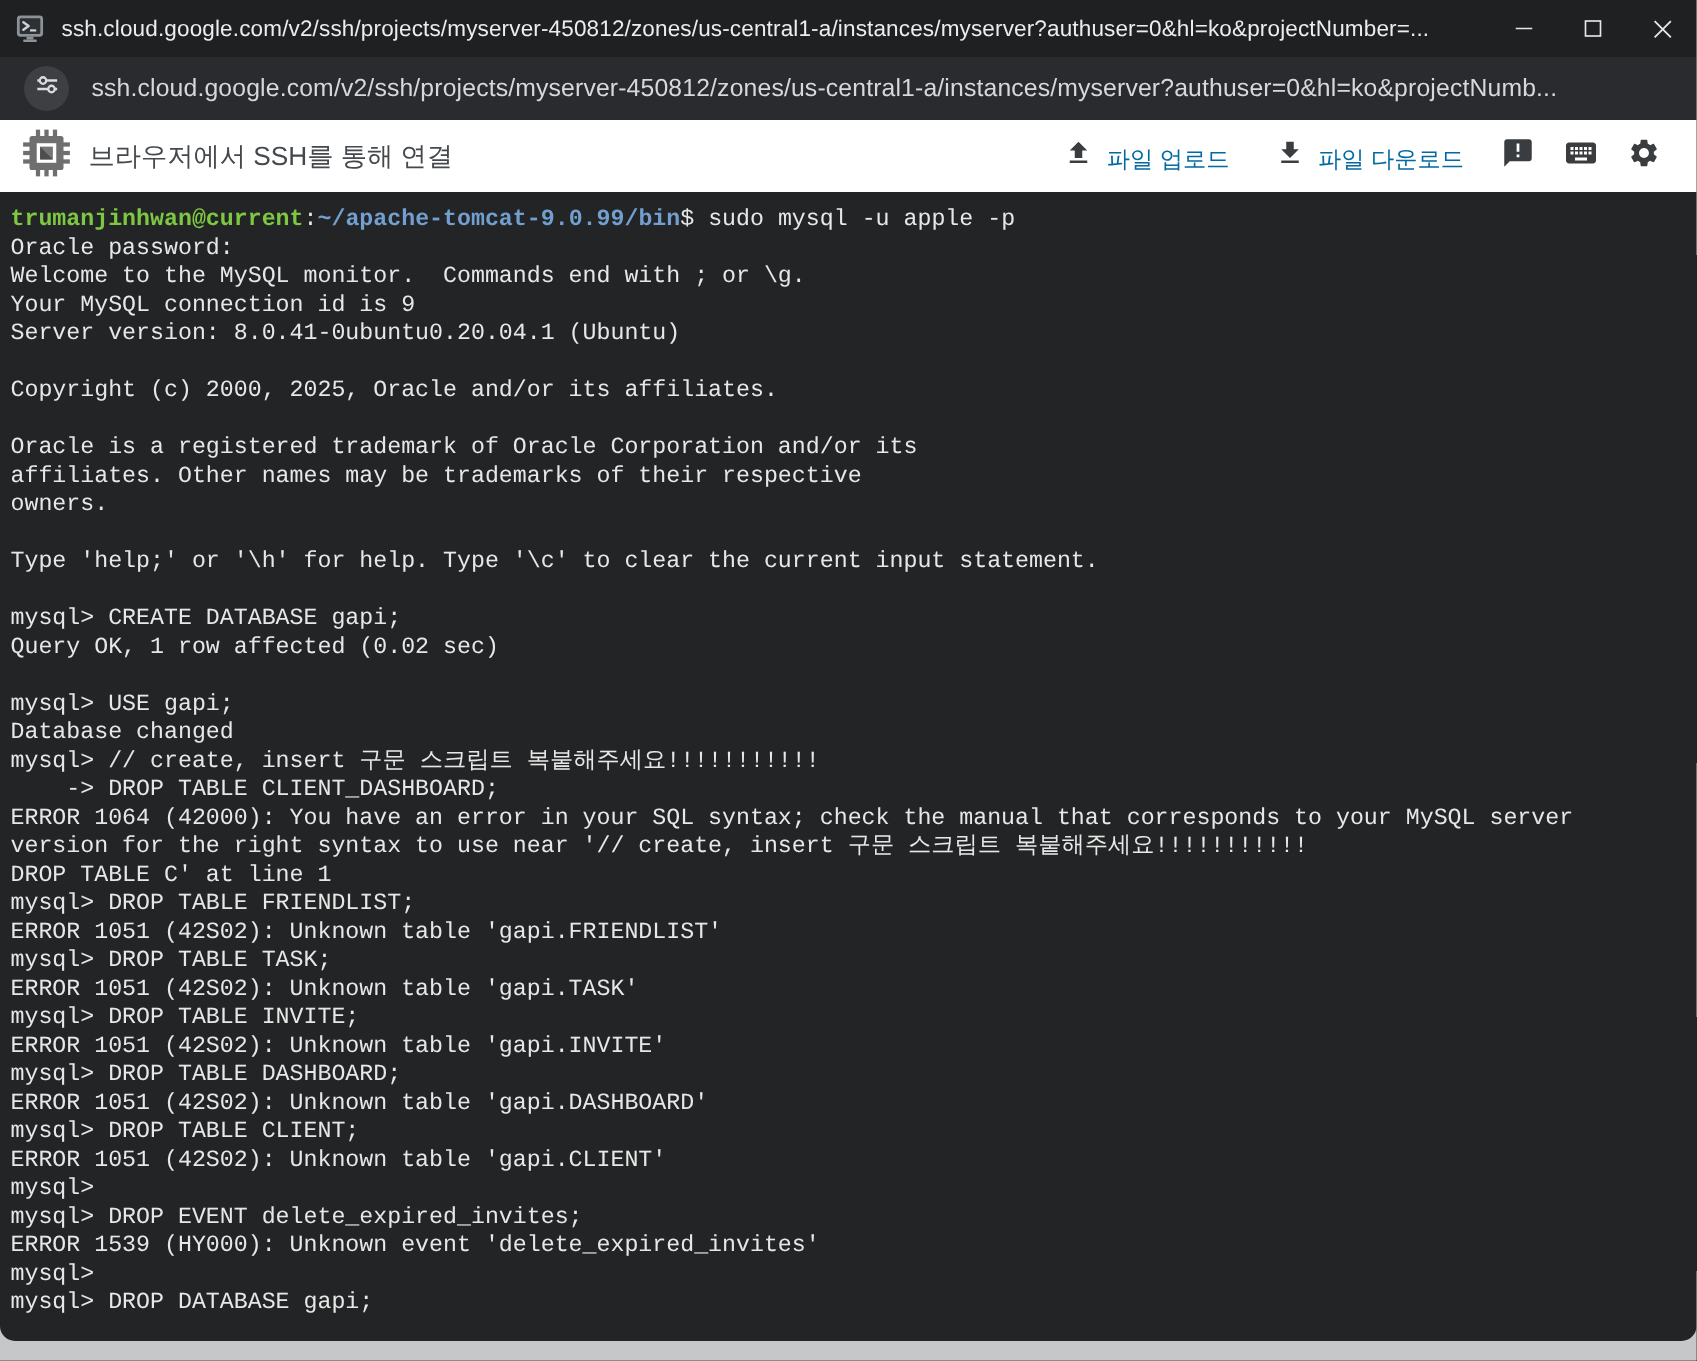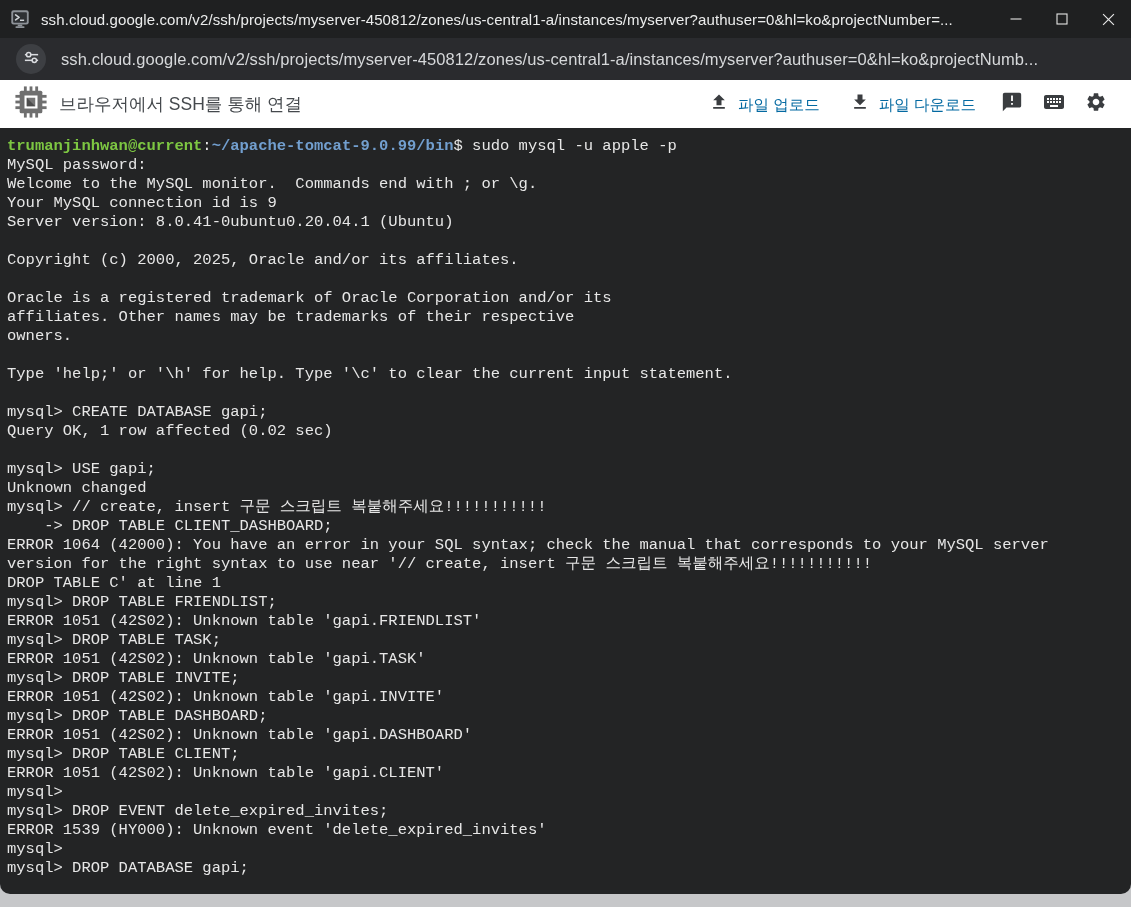--- a/index.html
+++ b/index.html
@@ -208,38 +208,38 @@
           <svg width="22" height="22" viewBox="0 0 24 24" fill="#3a3d40">
               <path d="M19.14 12.94c.04-.3.06-.61.06-.94 0-.32-.02-.64-.07-.94l2.03-1.58c.18-.14.23-.41.12-.61l-1.92-3.32c-.12-.22-.37-.29-.59-.22l-2.39.96c-.5-.38-1.03-.7-1.62-.94l-.36-2.54c-.04-.24-.24-.41-.48-.41h-3.84c-.24 0-.43.17-.47.41l-.36 2.54c-.59.24-1.13.57-1.62.94l-2.39-.96c-.22-.08-.47 0-.59.22L2.74 8.87c-.12.21-.08.47.12.61l2.03 1.58c-.05.3-.09.63-.09.94s.02.64.07.94l-2.03 1.58c-.18.14-.23.41-.12.61l1.92 3.32c.12.22.37.29.59.22l2.39-.96c.5.38 1.03.7 1.62.94l.36 2.54c.05.24.24.41.48.41h3.84c.24 0 .44-.17.47-.41l.36-2.54c.59-.24 1.13-.56 1.62-.94l2.39.96c.22.08.47 0 .59-.22l1.92-3.32c.12-.22.07-.47-.12-.61l-2.01-1.58zM12 15.6c-1.98 0-3.6-1.62-3.6-3.6s1.62-3.6 3.6-3.6 3.6 1.62 3.6 3.6-1.62 3.6-3.6 3.6z"></path>
             </svg>
         </span>
       </div>
     </div>
   </div>
 
   <div class="terminal">
       <div class="tline"><span class="t-user">trumanjinhwan@current</span><span>:</span><span class="t-path">~/apache-tomcat-9.0.99/bin</span><span>$ sudo mysql -u apple -p</span></div>
-      <div class="tline">MySQL password:</div>
+      <div class="tline">Oracle password:</div>
       <div class="tline">Welcome to the MySQL monitor.  Commands end with ; or \g.</div>
       <div class="tline">Your MySQL connection id is 9</div>
       <div class="tline">Server version: 8.0.41-0ubuntu0.20.04.1 (Ubuntu)</div>
       <div class="tline"> </div>
       <div class="tline">Copyright (c) 2000, 2025, Oracle and/or its affiliates.</div>
       <div class="tline"> </div>
       <div class="tline">Oracle is a registered trademark of Oracle Corporation and/or its</div>
       <div class="tline">affiliates. Other names may be trademarks of their respective</div>
       <div class="tline">owners.</div>
       <div class="tline"> </div>
       <div class="tline">Type 'help;' or '\h' for help. Type '\c' to clear the current input statement.</div>
       <div class="tline"> </div>
       <div class="tline">mysql&gt; CREATE DATABASE gapi;</div>
       <div class="tline">Query OK, 1 row affected (0.02 sec)</div>
       <div class="tline"> </div>
       <div class="tline">mysql&gt; USE gapi;</div>
-      <div class="tline">Unknown changed</div>
+      <div class="tline">Database changed</div>
       <div class="tline">mysql&gt; // create, insert 구문 스크립트 복붙해주세요!!!!!!!!!!!</div>
       <div class="tline">    -&gt; DROP TABLE CLIENT_DASHBOARD;</div>
       <div class="tline">ERROR 1064 (42000): You have an error in your SQL syntax; check the manual that corresponds to your MySQL server</div>
       <div class="tline">version for the right syntax to use near '// create, insert 구문 스크립트 복붙해주세요!!!!!!!!!!!</div>
       <div class="tline">DROP TABLE C' at line 1</div>
       <div class="tline">mysql&gt; DROP TABLE FRIENDLIST;</div>
       <div class="tline">ERROR 1051 (42S02): Unknown table 'gapi.FRIENDLIST'</div>
       <div class="tline">mysql&gt; DROP TABLE TASK;</div>
       <div class="tline">ERROR 1051 (42S02): Unknown table 'gapi.TASK'</div>
       <div class="tline">mysql&gt; DROP TABLE INVITE;</div>

